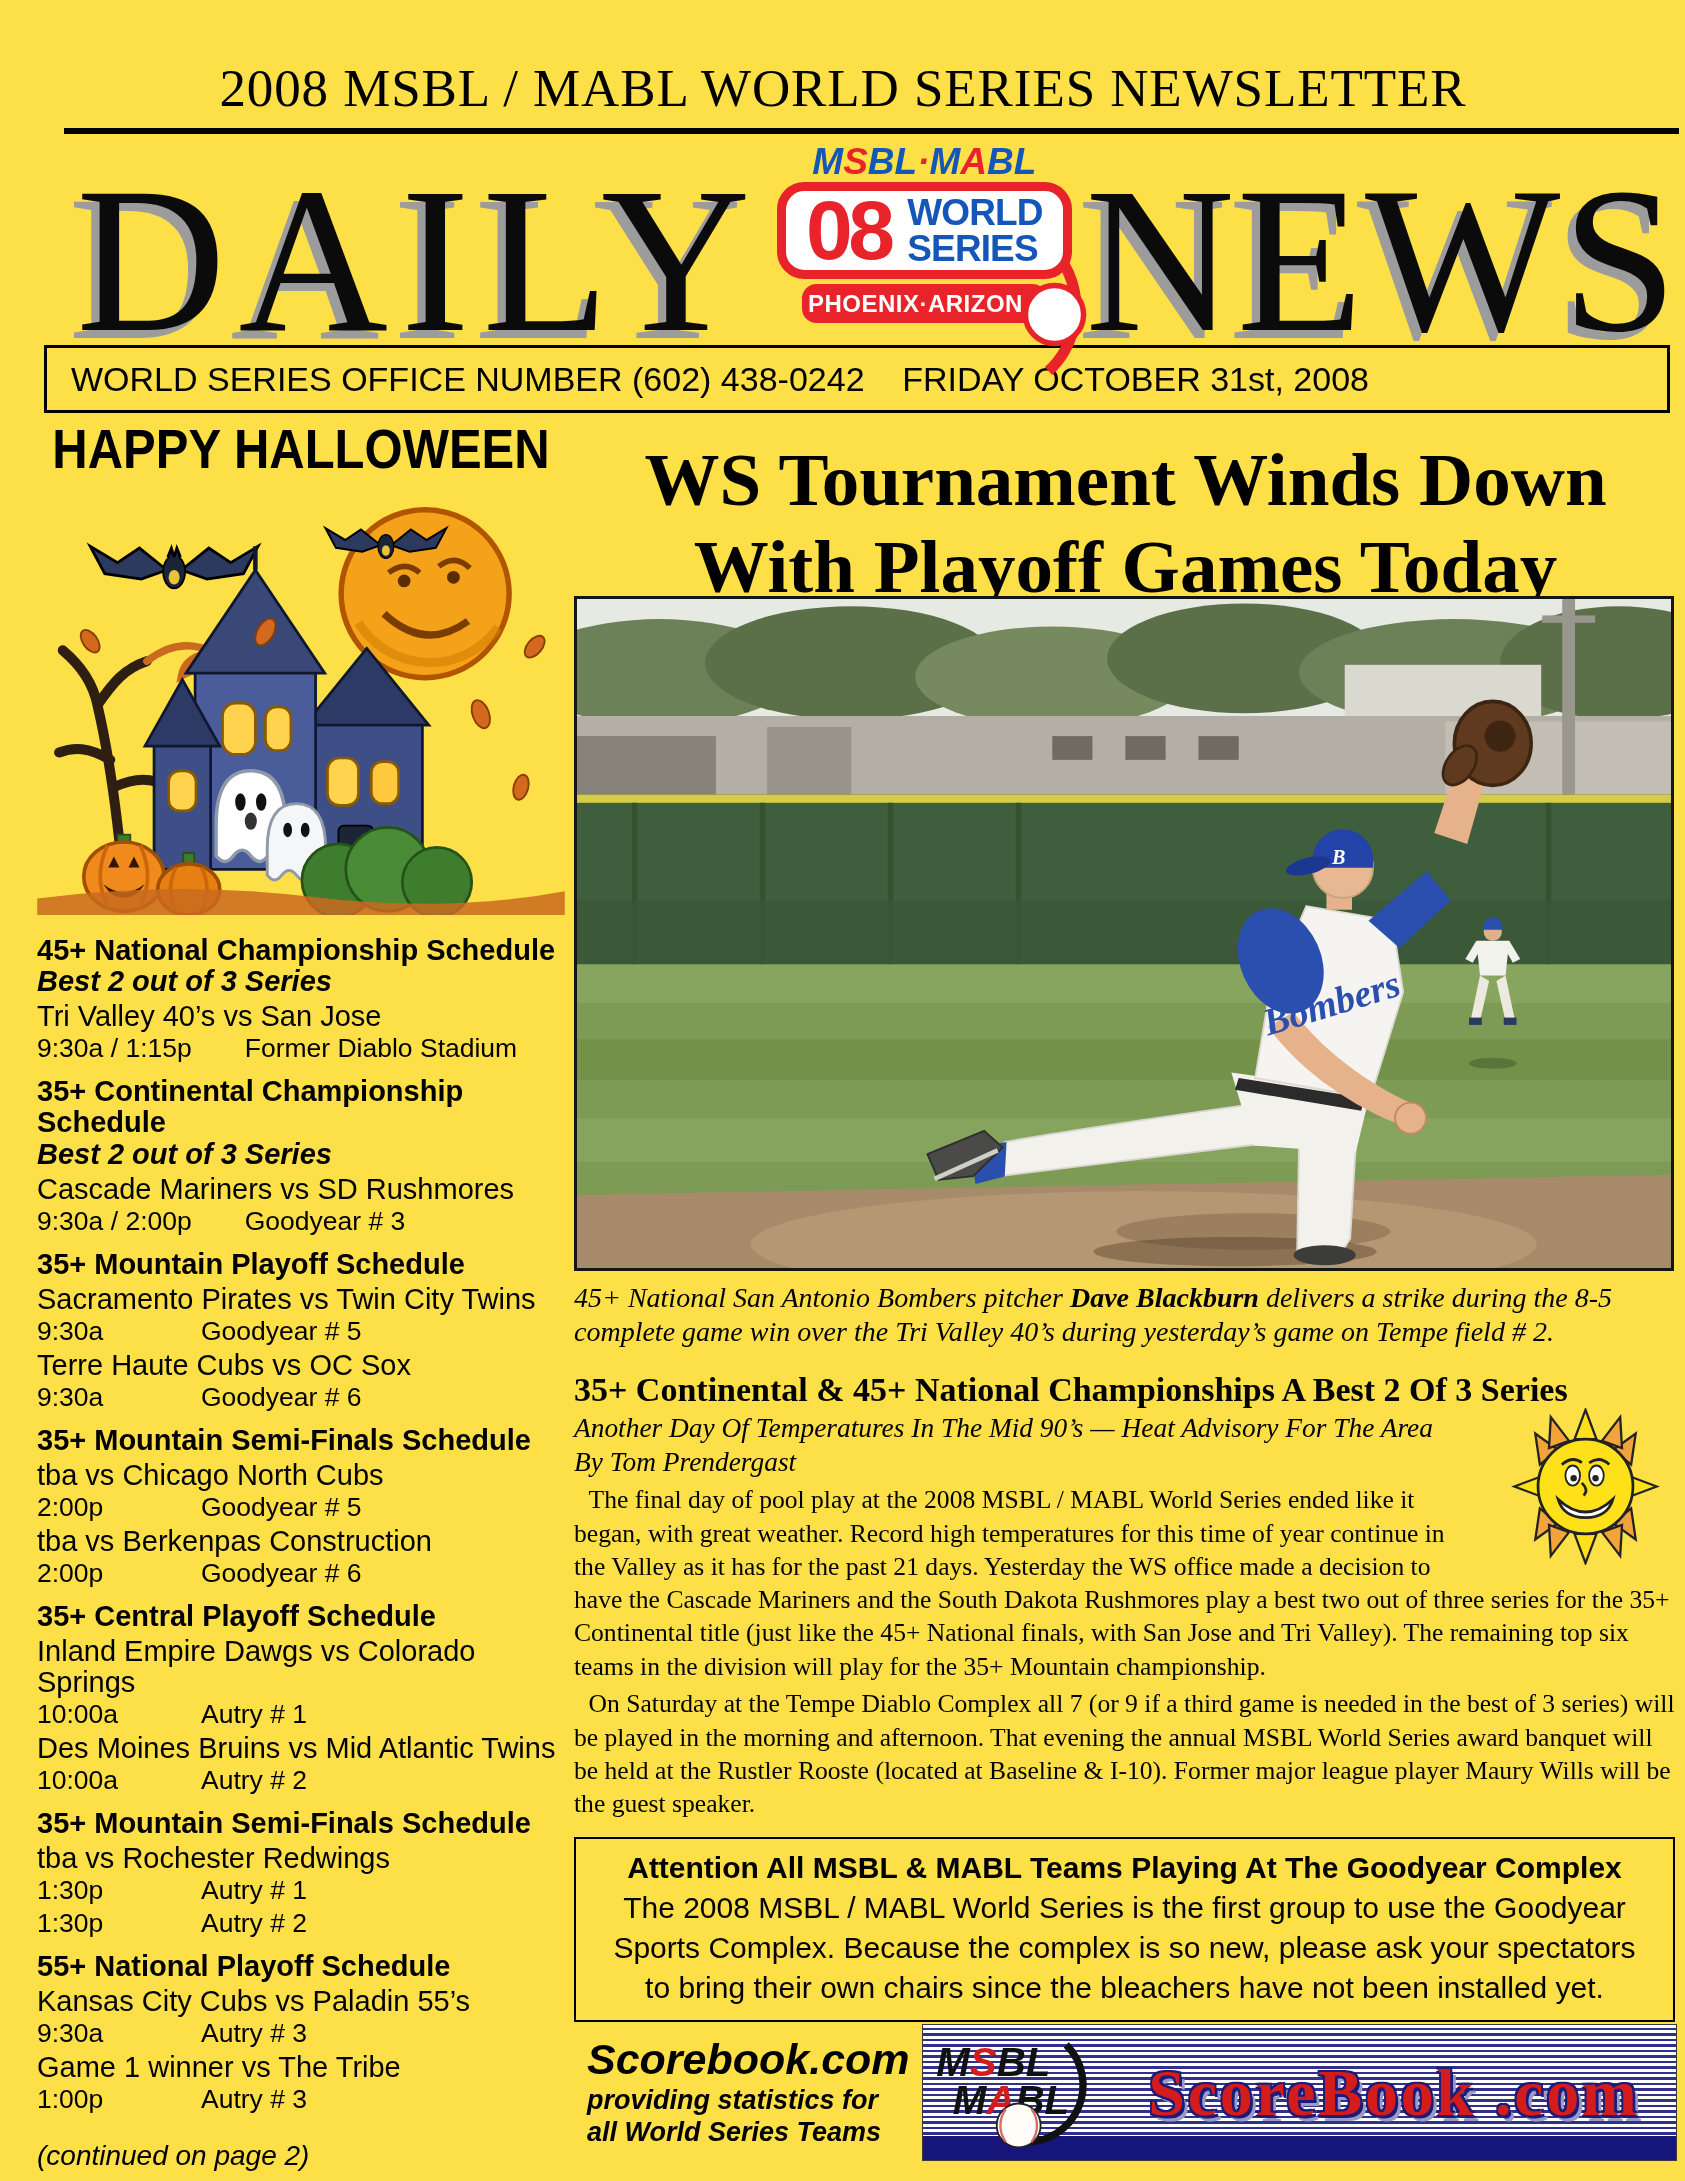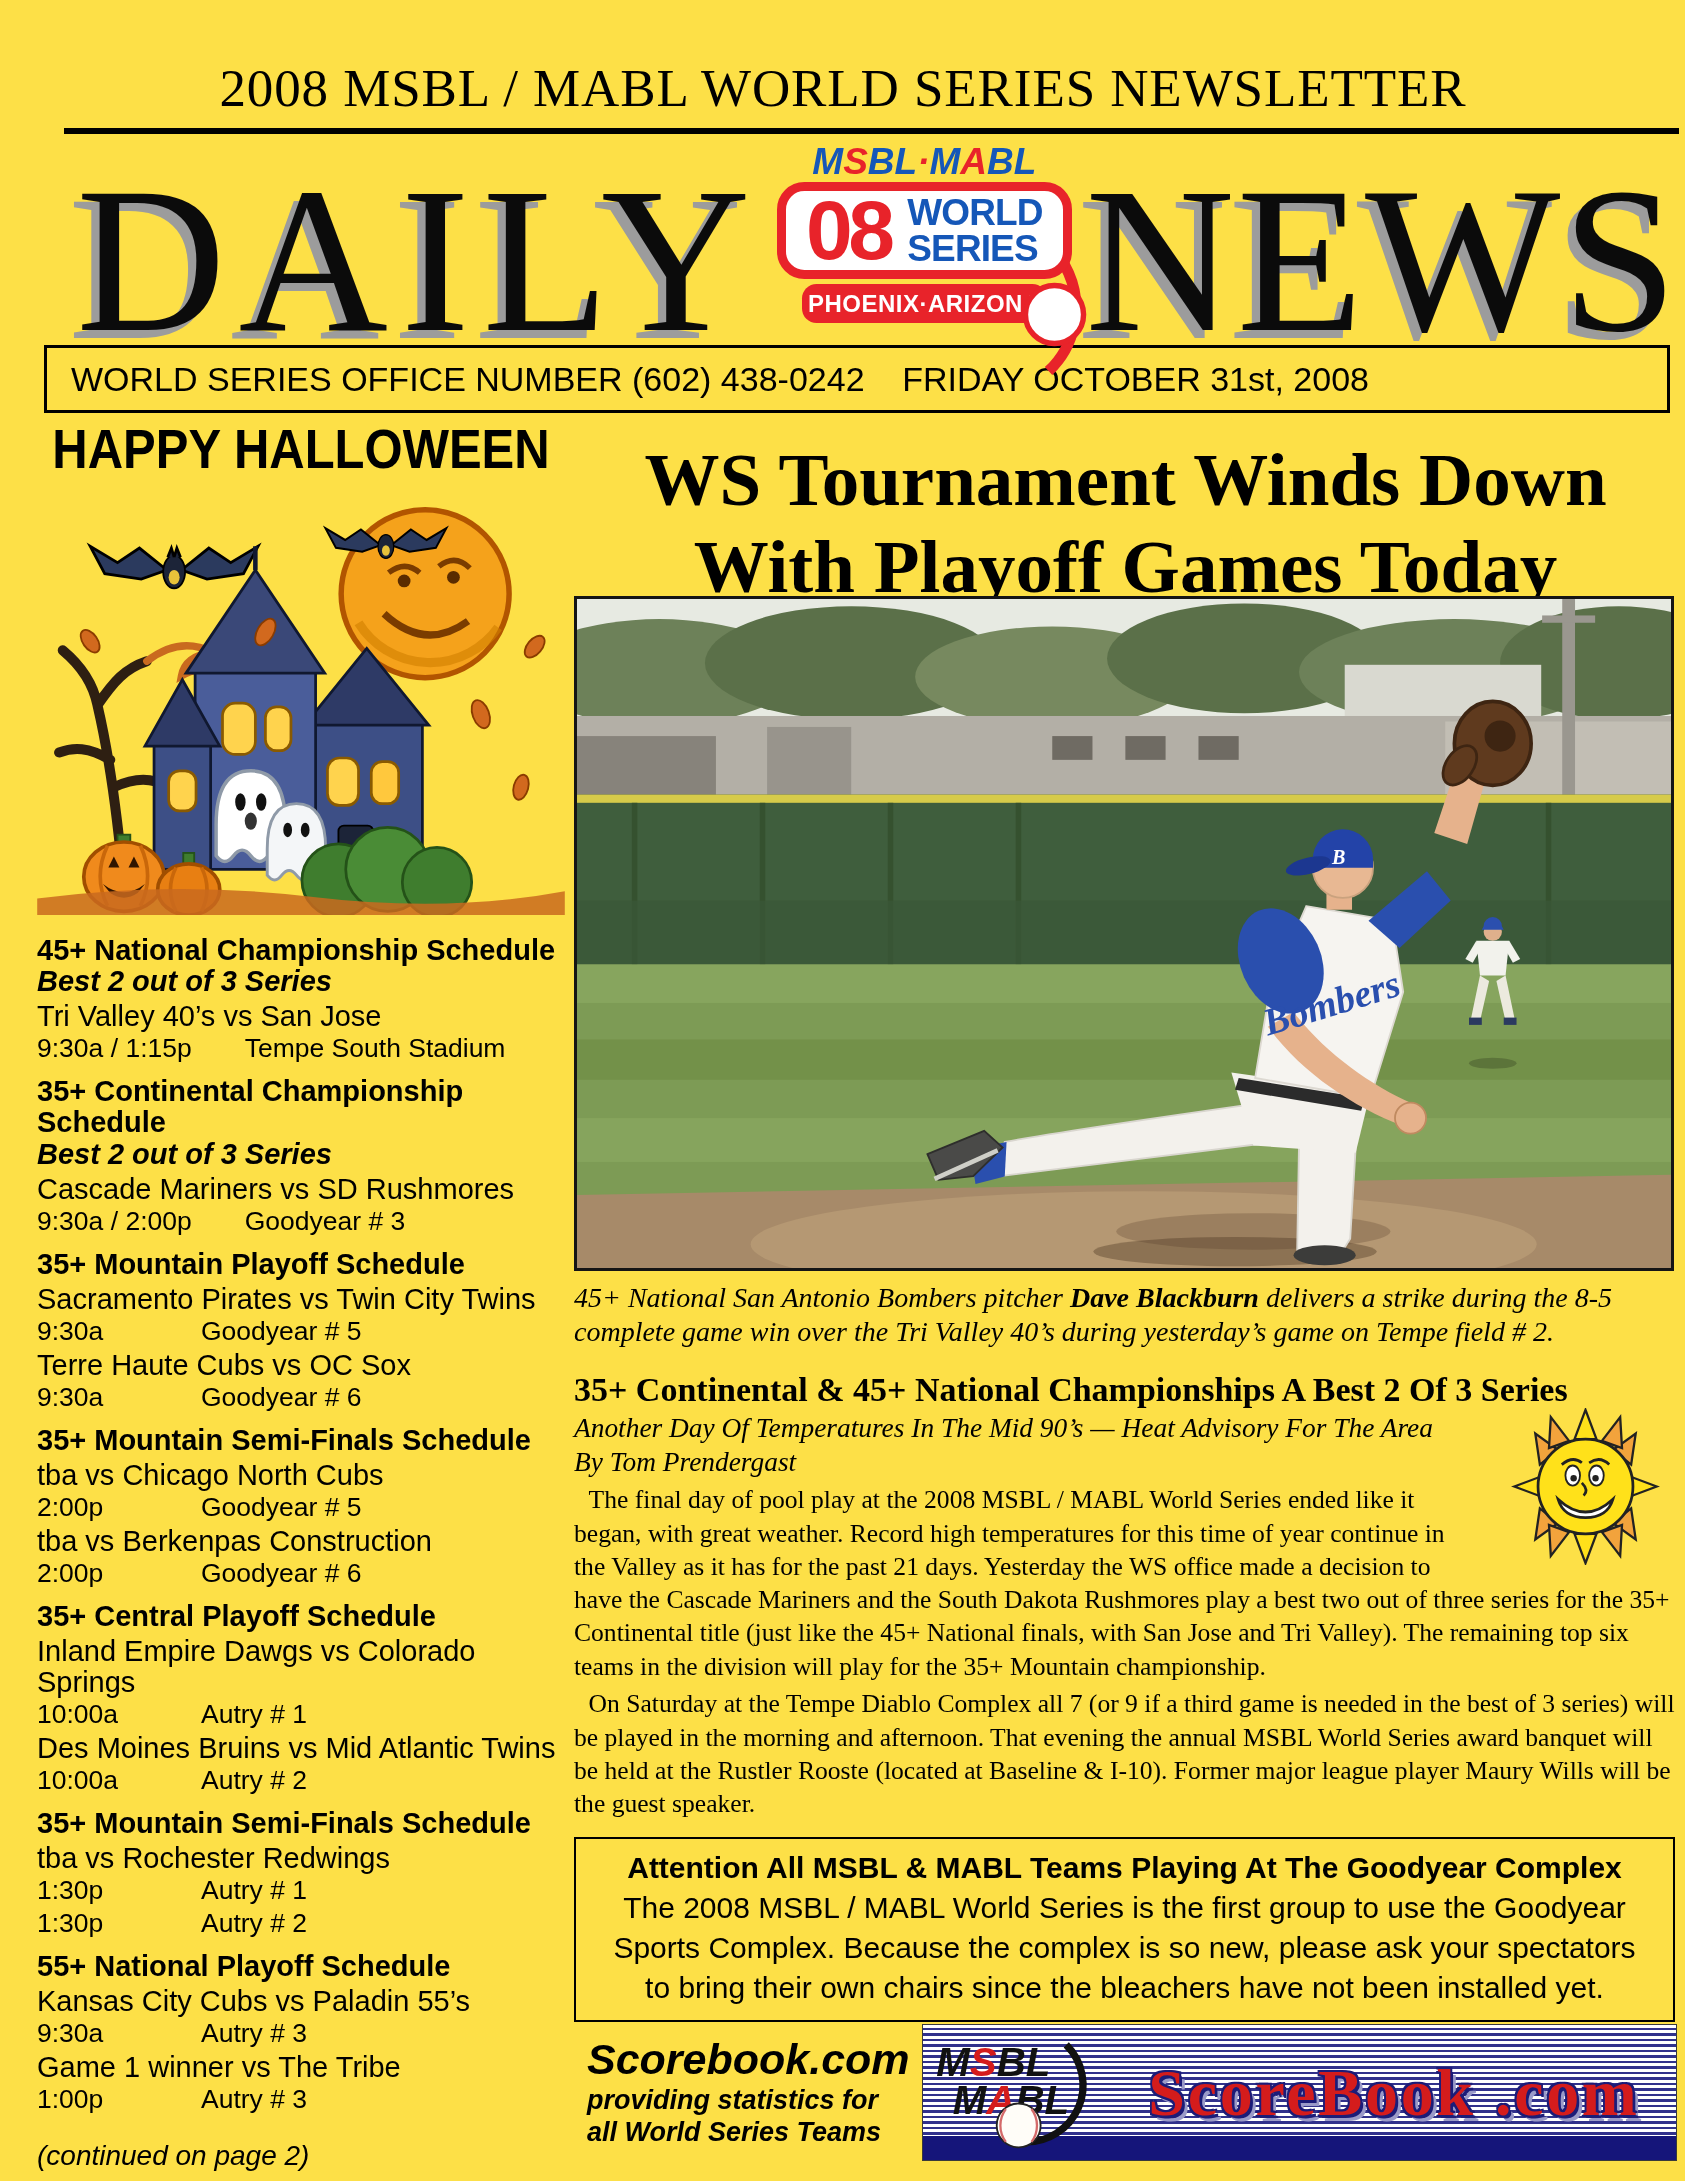--- a/index.html
+++ b/index.html
@@ -225,21 +225,21 @@
       <path d="M0,452 Q150,432 300,450 T578,444 L578,470 L0,470 Z" fill="#C96A1F" opacity="0.85"></path>
     </svg>
 
     <div class="sched">
 
       <section class="sched-sec">
         <div class="sched-title">45+ National Championship Schedule</div>
         <div class="sched-sub">Best 2 out of 3 Series</div>
         <div class="game">
           <div class="game-match">Tri Valley 40’s vs San Jose</div>
-          <div class="game-when"><span class="game-time">9:30a / 1:15p</span><span class="game-venue">Tempe South Stadium</span></div>
+          <div class="game-when"><span class="game-time">9:30a / 1:15p</span><span class="game-venue">Former Diablo Stadium</span></div>
         </div>
       </section>
 
       <section class="sched-sec">
         <div class="sched-title">35+ Continental Championship Schedule</div>
         <div class="sched-sub">Best 2 out of 3 Series</div>
         <div class="game">
           <div class="game-match">Cascade Mariners vs SD Rushmores</div>
           <div class="game-when"><span class="game-time">9:30a / 2:00p</span><span class="game-venue">Goodyear # 3</span></div>
         </div>

